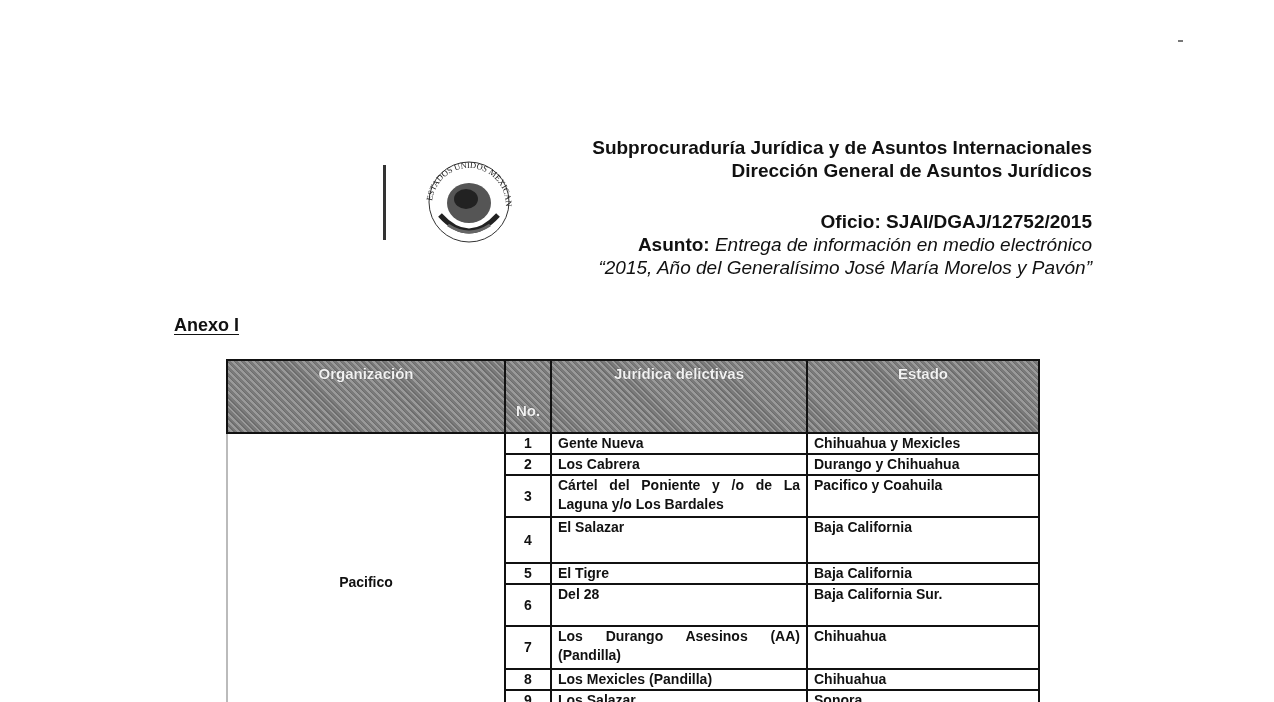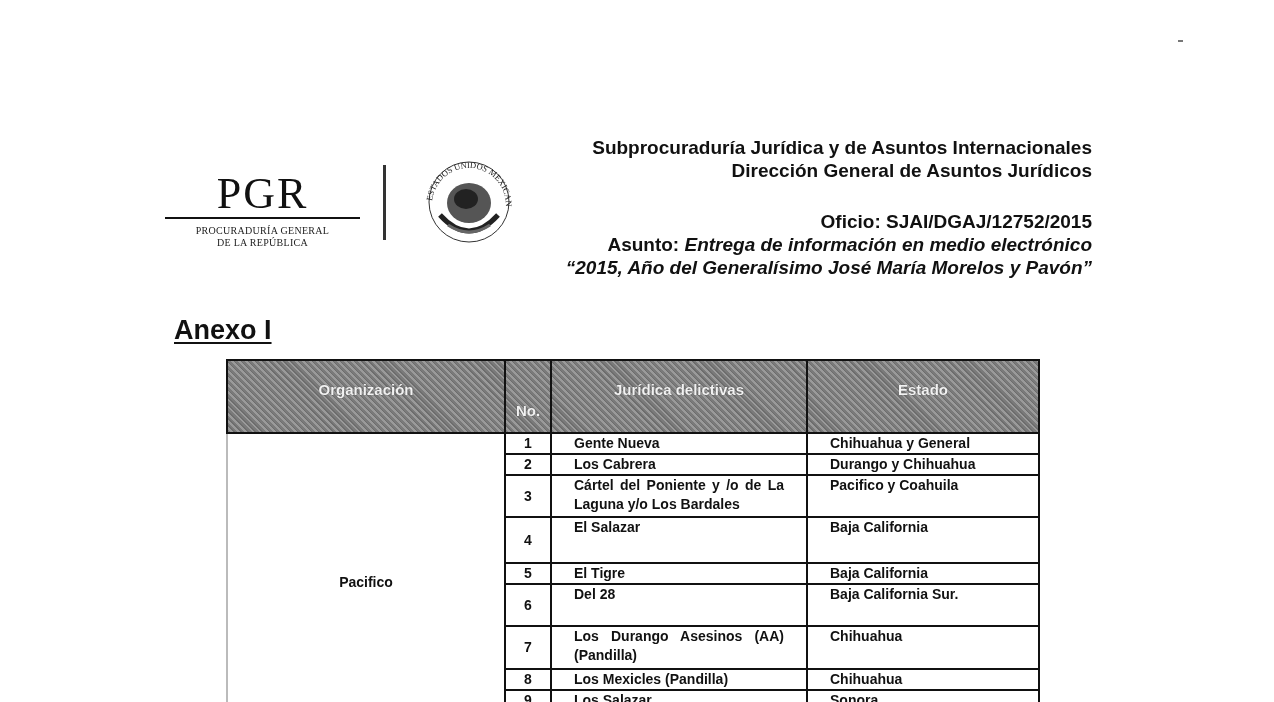--- a/index.html
+++ b/index.html
@@ -75,28 +75,28 @@
     }
     .header-right .line {
       font-size: 19px;
       line-height: 23px;
       font-weight: bold;
       white-space: nowrap;
     }
     .header-right .gap { height: 28px; }
     .header-right .italic {
       font-style: italic;
-      font-weight: bold;
+      font-weight: normal;
     }
 
     
     .anexo {
       position: absolute;
       left: 174px; top: 315px;
-      font-size: 27px;
+      font-size: 18px;
       font-weight: bold;
       text-decoration: underline;
       text-underline-offset: 3px;
     }
 
     
     .tbl-wrap {
       position: absolute;
       left: 226px; top: 359px;
       width: 812px;
@@ -108,31 +108,31 @@
       font-size: 14px;
       font-weight: bold;
     }
     table.annex th {
       background: repeating-linear-gradient(45deg, #7a7a7a 0 2px, #9a9a9a 2px 4px, #6d6d6d 4px 5px);
       color: #f2f2f2;
       font-weight: bold;
       font-size: 15px;
       height: 42px;
       vertical-align: top;
-      padding-top: 20px;
+      padding-top: 4px;
       border: 2px solid #111;
       text-shadow: 0 0 1px #333;
     }
     table.annex th.no-col {
       vertical-align: middle;
       padding-top: 28px;
     }
     table.annex td {
       border: 2px solid #111;
-      padding: 0 22px;
+      padding: 0 6px;
       line-height: 19px;
       vertical-align: top;
       color: #111;
     }
     table.annex td.num {
       text-align: center;
       vertical-align: middle;
       padding: 0;
     }
     table.annex td.org {
@@ -149,26 +149,20 @@
     table.annex tr.last td {
       border-bottom: 4px solid #111;
     }
   </style>
 </head>
 <body>
 
 <div class="page">
   <div class="scan-dot"></div>
 
-  <div class="logo-pgr">
-    <div class="pgr-mark">PGR</div>
-    <div class="pgr-rule"></div>
-    <div class="pgr-sub">PROCURADURÍA GENERAL</div>
-    <div class="pgr-sub">DE LA REPÚBLICA</div>
-  </div>
   <div class="logo-divider"></div>
   <svg class="seal" viewBox="0 0 98 88">
     <defs>
       <path id="sealArc" d="M 12 50 A 37 37 0 0 1 86 50"></path>
     </defs>
     <circle cx="49" cy="47" r="40" fill="none" stroke="#333" stroke-width="1"></circle>
     <text font-family="Liberation Serif, serif" font-size="8.5" fill="#222">
       <textPath href="#sealArc" startOffset="4">ESTADOS UNIDOS MEXICANOS</textPath>
     </text>
     <ellipse cx="49" cy="48" rx="22" ry="20" fill="#555"></ellipse>
@@ -208,21 +202,21 @@
           <th class="no-col">No.</th>
           <th>Jurídica delictivas</th>
           <th>Estado</th>
         </tr>
       </thead>
       <tbody>
         <tr style="height:21px">
           <td class="org" rowspan="10">Pacifico</td>
           <td class="num">1</td>
           <td class="cell-name">Gente Nueva</td>
-          <td>Chihuahua y General</td>
+          <td>Chihuahua y Mexicles</td>
         </tr>
         <tr style="height:21px">
           <td class="num">2</td>
           <td class="cell-name">Los Cabrera</td>
           <td>Durango y Chihuahua</td>
         </tr>
         <tr style="height:42px">
           <td class="num">3</td>
           <td class="cell-name justify">Cártel del Poniente y /o de La Laguna y/o Los Bardales</td>
           <td>Pacifico y Coahuila</td>

